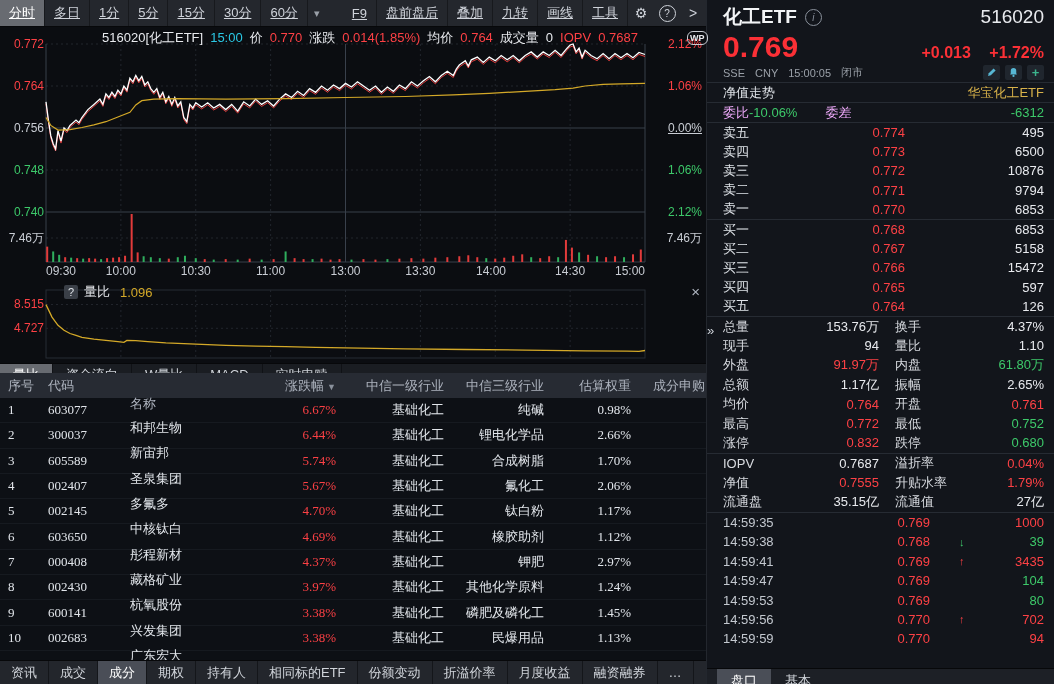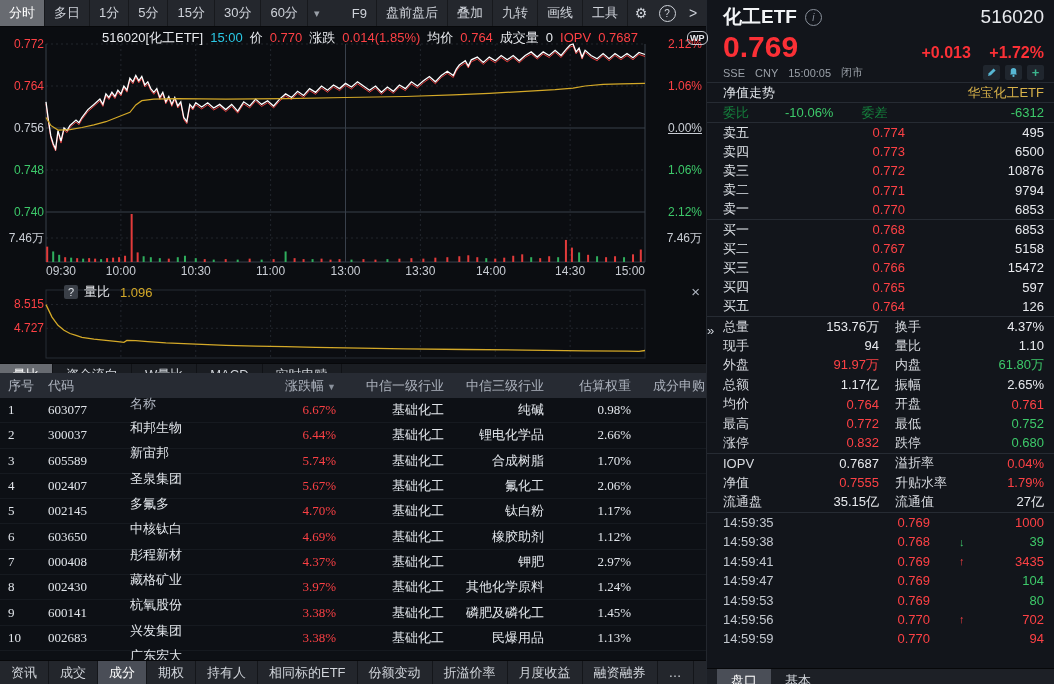--- a/index.html
+++ b/index.html
@@ -2,21 +2,21 @@
 <html><head>
 <meta charset="utf-8">
 <style>
   html,body{margin:0;padding:0;background:#000;}
   #app{position:relative;width:1054px;height:684px;background:#0d1015;font-family:"Liberation Sans",sans-serif;overflow:hidden;color:#e2e6eb;}
   .c-red{color:#fd4145}.c-green{color:#3dc96a}.c-w{color:#e8eaee}.c-y{color:#d4a928}
   .c-cyan{color:#2bc8e4}.c-flat{color:#c9cdd4}
   
   .left{position:absolute;left:0;top:0;width:706px;height:684px;border-right:1px solid #23272e;background:#0d1015;}
   .tbar{position:absolute;left:0;top:0;width:706px;height:27px;background:#24272d;display:flex;align-items:stretch;border-bottom:1px solid #07080a;box-sizing:border-box;}
-  .ttab{padding:8px 9px;display:flex;align-items:center;color:#cfd3da;font-size:13px;border-right:1px solid #17191d;cursor:default;}
+  .ttab{padding:8px 9px;display:flex;align-items:center;color:#cfd3da;font-size:13px;border-right:1px solid #17191d;cursor:default;text-decoration:underline;}
   .ttab.active{background:#686b71;color:#fff;}
   .tcaret{padding:0 6px;color:#9aa0a8;font-size:11px;display:flex;align-items:center;}
   .tbar-sp{flex:1}
   .ticon{width:26px;display:flex;align-items:center;justify-content:center;color:#cfd3da;font-size:14px;}
   .help-circ{width:15px;height:15px;border:1px solid #cfd3da;border-radius:50%;font-size:10px;display:flex;align-items:center;justify-content:center;color:#cfd3da;}
   .chart{position:absolute;left:0;top:27px;width:706px;height:254px;background:#0b0d11;}
   .chart svg{position:absolute;left:0;top:0;}
   .quote{position:absolute;left:102px;top:2px;height:16px;font-size:13px;white-space:nowrap;z-index:3;}
   .quote span{margin-right:7px;}
   .axl{position:absolute;font-size:12px;transform:translateY(-50%);z-index:2;}
@@ -57,22 +57,22 @@
   .rp-price{font-size:30px;font-weight:bold;color:#fb3036;line-height:30px;}
   .rp-chg{margin-left:auto;font-size:16px;font-weight:bold;color:#fb3036;}
   .rp-chg span{margin-left:14px;}
   .rp-row3{display:flex;align-items:center;padding:3px 10px 2px 16px;font-size:11px;color:#9aa0a8;}
   .rp-row3 .seg{margin-right:10px;}
   .rp-icons{margin-left:auto;display:flex;gap:5px;}
   .rp-icons .ibox{width:17px;height:15px;background:#20262e;border-radius:2px;display:flex;align-items:center;justify-content:center;}
   .navrow{height:19px;border-top:1px solid #262b33;border-bottom:1px solid #262b33;display:flex;align-items:center;padding:0 10px 0 16px;font-size:13px;}
   .navrow .r{margin-left:auto;color:#d8b24a;}
   .wbrow{height:19px;display:flex;align-items:center;padding:0 10px 0 16px;font-size:13px;border-bottom:1px solid #262b33;}
-  .wbrow .lab{color:#15803d;text-align:center;}
-  .wbrow .v1{margin-left:36px;}
+  .wbrow .lab{color:#f0abfc;text-align:center;}
+  .wbrow .v1{}
   .wbrow .lab2{margin-left:28px;}
   .wbrow .v2{margin-left:auto;}
   .obrow{height:19.2px;display:flex;align-items:center;font-size:13px;}
   .obrow .lab{width:60px;padding-left:16px;color:#dfe3e8;}
   .obrow .prc{width:122px;text-align:right;}
   .obrow .vol{flex:1;text-align:right;padding-right:10px;color:#e8eaee;}
   .obmid{border-top:1px solid #262b33;}
   .stats{border-top:1px solid #262b33;}
   .strow{height:19.4px;display:flex;align-items:center;font-size:13px;}
   .strow.sep{border-top:1px solid #262b33;}

